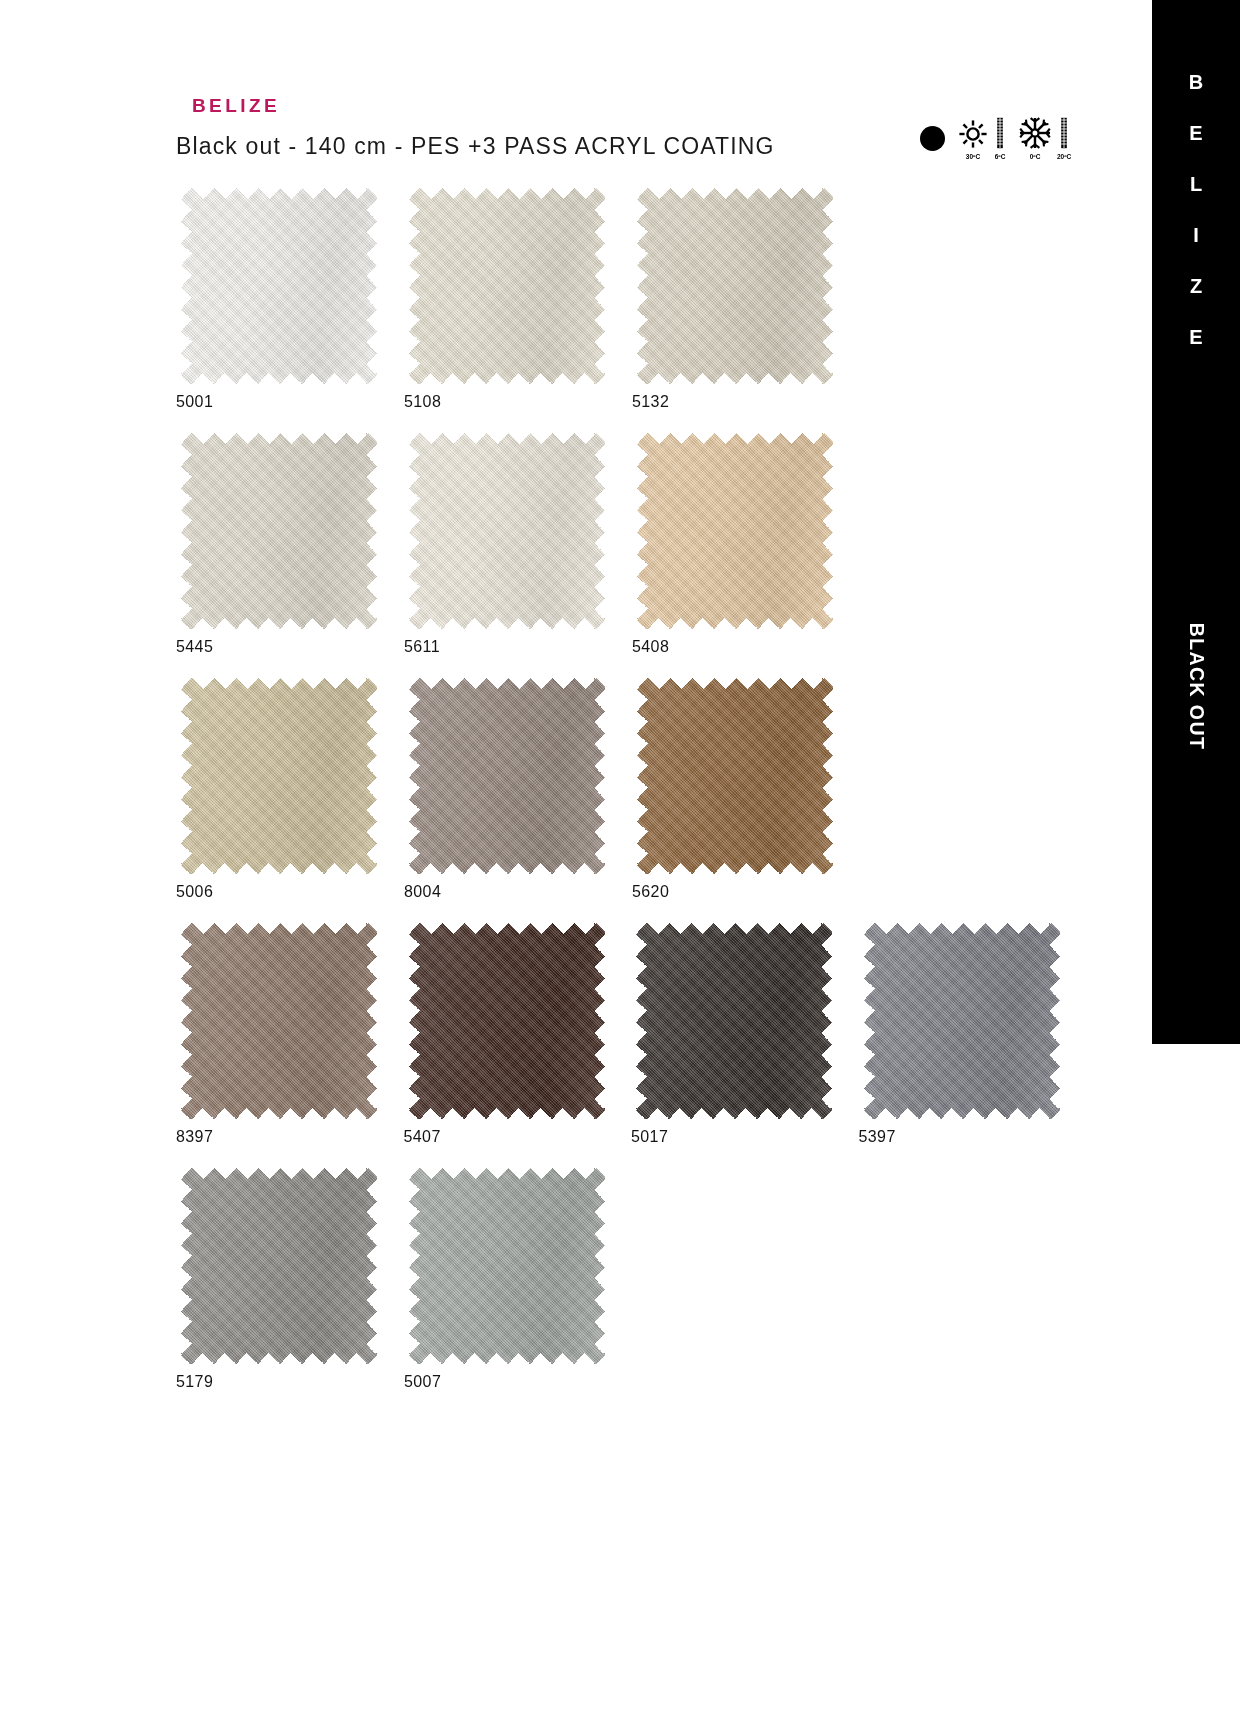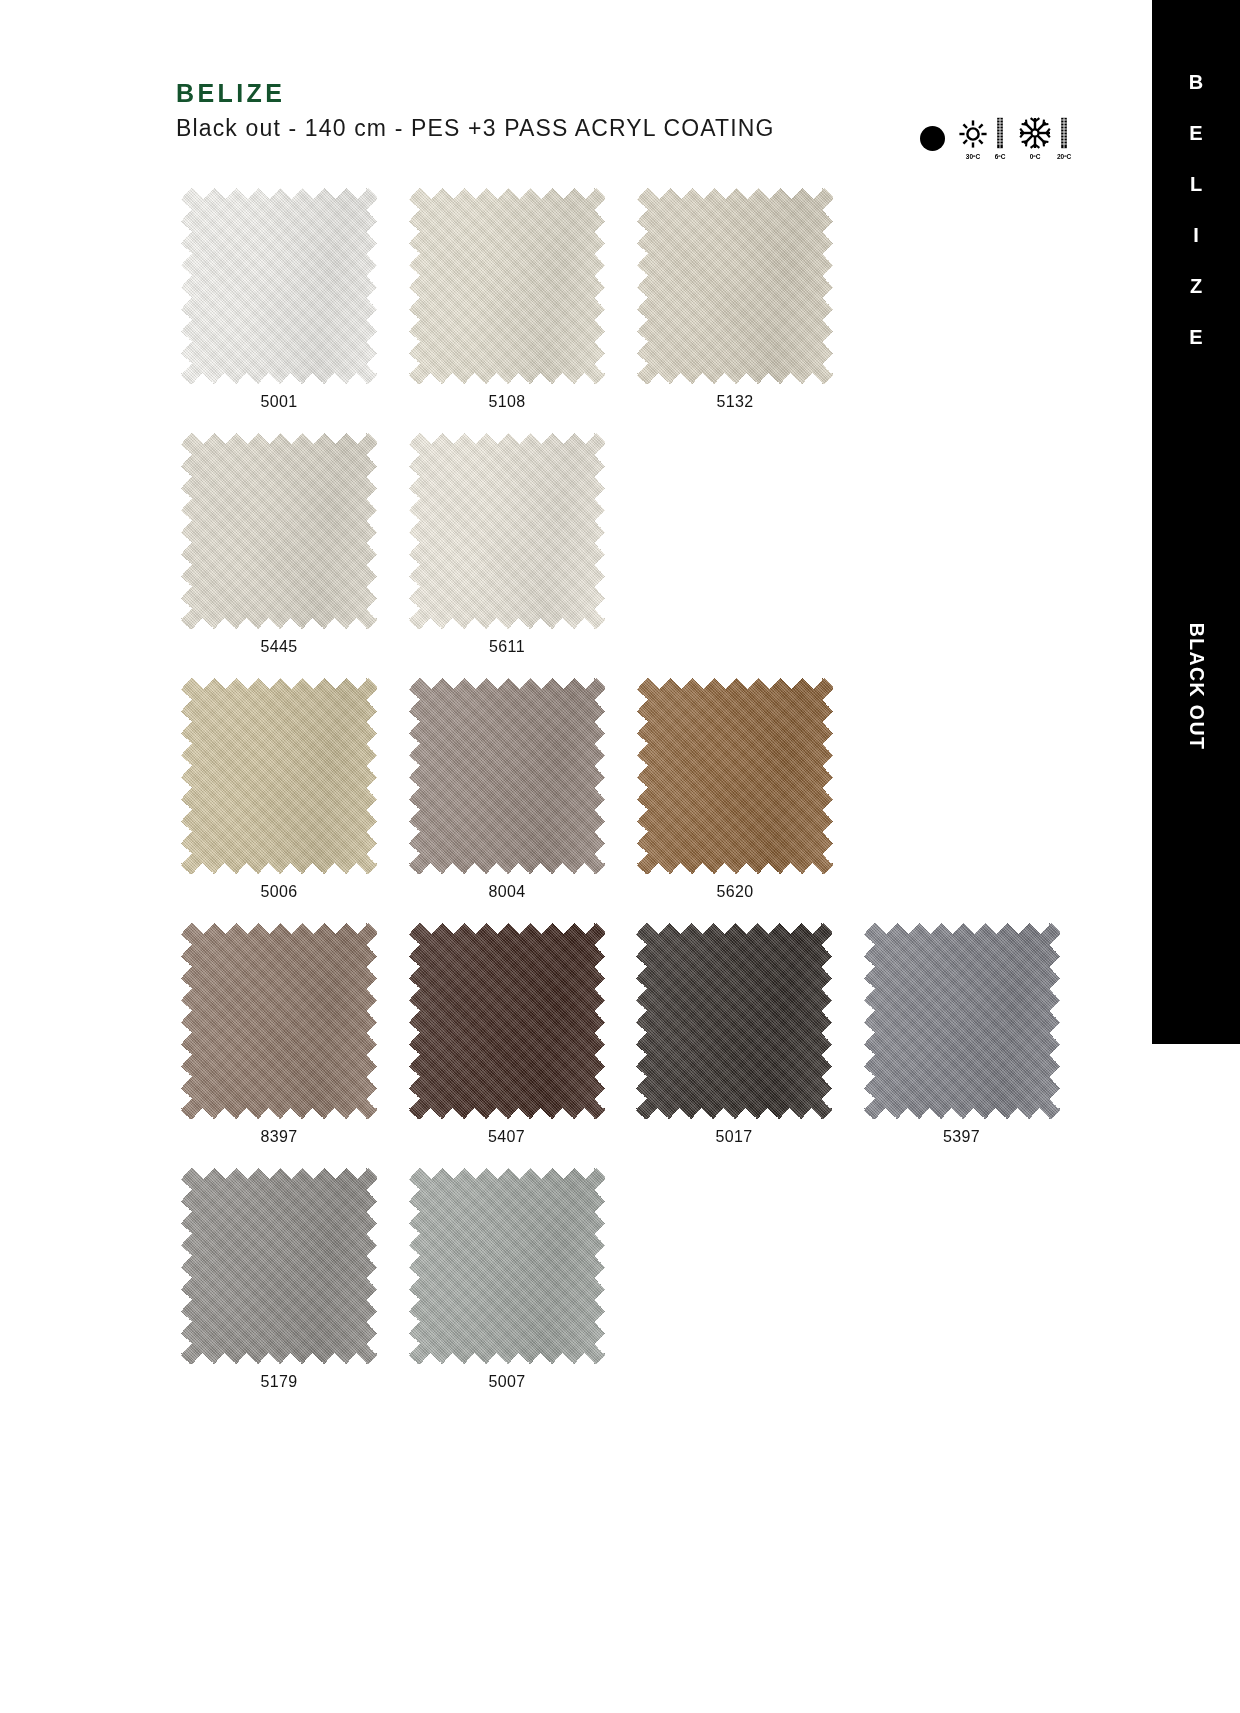--- a/index.html
+++ b/index.html
@@ -9,22 +9,22 @@
     font-family:"Liberation Sans", sans-serif;
     position:relative;
     overflow:hidden;
     -webkit-font-smoothing:antialiased;
   }
   .page{position:relative;width:1240px;height:1713px;}
 
   
   .header{position:absolute;left:176px;top:80px;width:880px;}
   .brand-title{
-    font-size:25px;font-weight:bold;letter-spacing:3.4px;
-    color:#14532d;line-height:1.1;margin:0;
+    font-size:19px;font-weight:bold;letter-spacing:3.4px;
+    color:#be185d;line-height:1.1;margin:16px;
   }
   .brand-sub{
     font-size:23px;font-weight:400;letter-spacing:1.15px;
     color:#1a1a1a;margin-top:7px;line-height:1.2;
   }
 
   
   .care-icons{
     position:absolute;left:920px;top:116px;
     display:flex;align-items:flex-end;gap:13px;height:44px;
@@ -91,21 +91,21 @@
     background-image:
       repeating-linear-gradient(45deg, rgba(255,255,255,.22) 0 1px, rgba(0,0,0,.10) 1px 2px),
       repeating-linear-gradient(-45deg, rgba(255,255,255,.10) 0 1px, rgba(0,0,0,.07) 1px 2px);
     opacity:.85;
   }
   .swatch-sheen{
     position:absolute;inset:0;
     background:linear-gradient(100deg, rgba(255,255,255,.10) 0%, rgba(255,255,255,.03) 38%, rgba(0,0,0,.05) 72%, rgba(255,255,255,.07) 100%);
   }
   .code{
-    width:206px;text-align:center;
+    width:206px;
     font-size:16px;color:#141414;letter-spacing:.4px;
     margin-top:9px;
   }
 </style>
 </head>
 <body>
 
 <div class="page">
 
   <div class="header">
@@ -273,20 +273,29 @@
       </div>
       <div class="cell">
         <div class="swatch-wrap">
           <div class="swatch" style="background-color: rgb(236, 231, 218);">
             <div class="swatch-tex"></div>
             <div class="swatch-sheen"></div>
           </div>
         </div>
         <div class="code">5611</div>
       </div>
+      <div class="cell">
+        <div class="swatch-wrap">
+          <div class="swatch" style="background-color: rgb(228, 198, 158);">
+            <div class="swatch-tex"></div>
+            <div class="swatch-sheen"></div>
+          </div>
+        </div>
+        <div class="code">5408</div>
+      </div>
     </div>
 
     <div class="row">
       <div class="cell">
         <div class="swatch-wrap">
           <div class="swatch" style="background-color: rgb(205, 192, 154);">
             <div class="swatch-tex"></div>
             <div class="swatch-sheen"></div>
           </div>
         </div>

